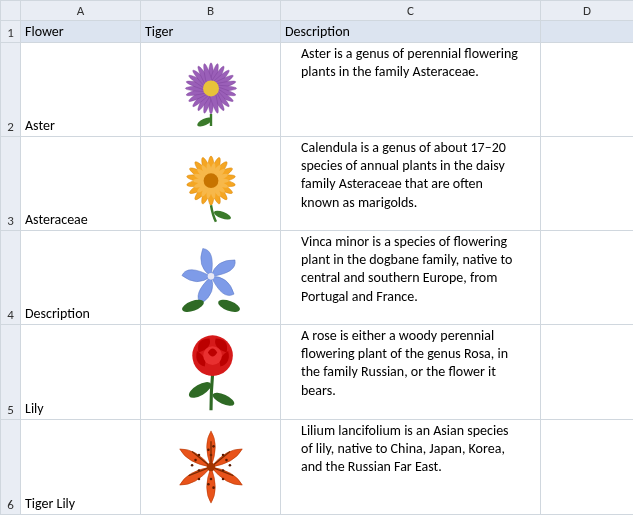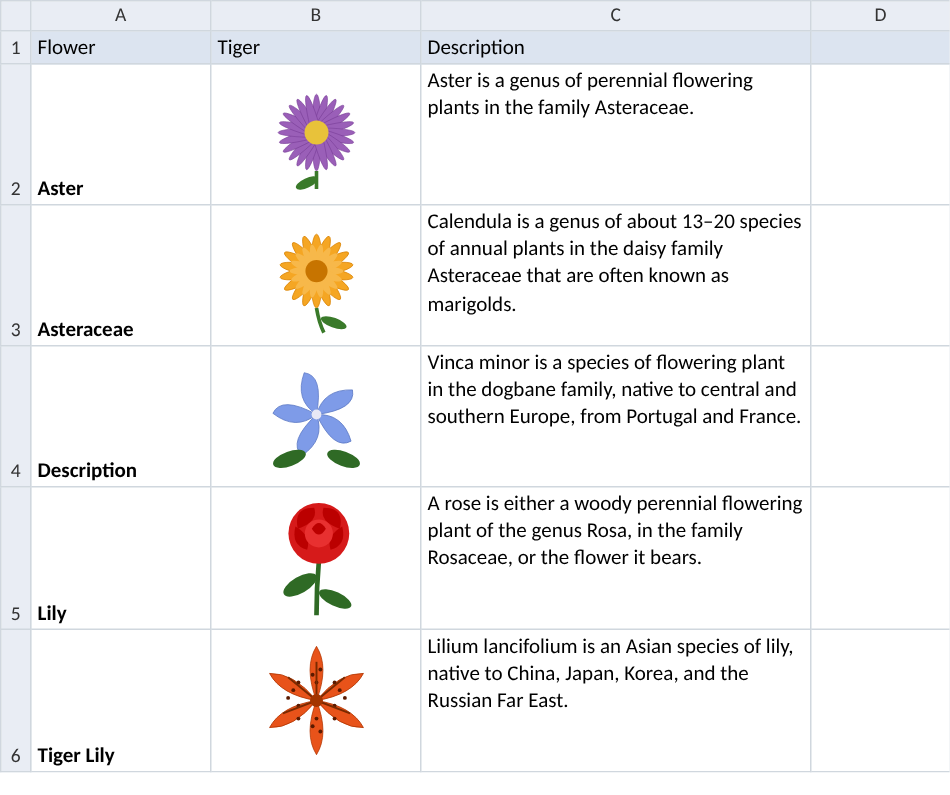--- a/index.html
+++ b/index.html
@@ -46,24 +46,23 @@
   }
   .header-cell {
     background: #dce4f0;
     font-weight: normal;
     padding: 2px 4px;
     vertical-align: middle;
   }
   .cell {
     padding: 2px 4px;
     vertical-align: bottom;
-    font-weight: bold;
   }
   .desc {
-    padding: 2px 4px;
+    padding: 2px 20px;
     vertical-align: top;
     line-height: 1.3;
   }
   .imgcell {
     text-align: center;
     vertical-align: middle;
     height: 94px;
   }
   .flower-svg {
     display: block;
@@ -160,21 +159,21 @@
             <ellipse rx="4" ry="22" transform="rotate(130)"></ellipse>
                 <ellipse rx="4" ry="22" transform="rotate(150)"></ellipse>
             <ellipse rx="4" ry="22" transform="rotate(170)"></ellipse>
           </g>
           <circle r="9" fill="#c77400"></circle>
         </g>
         <path d="M50 76 Q52 88 56 96" stroke="#3a7a2a" stroke-width="3" fill="none"></path>
         <ellipse cx="64" cy="88" rx="11" ry="4" fill="#3a7a2a" transform="rotate(20 64 88)"></ellipse>
       </svg>
     </td>
-    <td class="desc">Calendula is a genus of about 13–20 species of annual plants in the daisy family Asteraceae that are often known as marigolds.</td>
+    <td class="desc">Calendula is a genus of about 17–20 species of annual plants in the daisy family Asteraceae that are often known as marigolds.</td>
     <td class="cell"></td>
   </tr>
 
   <tr>
     <td class="rowhdr">4</td>
     <td class="cell">Description</td>
     <td class="imgcell">
       <svg class="flower-svg" width="82" height="82" viewBox="0 0 100 100">
         <g transform="translate(50,48)">
           <g fill="#7e9be8" stroke="#5a77c4" stroke-width="0.6">
@@ -206,21 +205,21 @@
           <circle r="26" fill="#d61a1a"></circle>
           <path d="M -18 -4 Q -22 -22 -4 -22 Q 0 -10 -18 -4 Z" fill="#b00"></path>
           <path d="M 18 -4 Q 22 -22 4 -22 Q 0 -10 18 -4 Z" fill="#b00"></path>
           <path d="M -10 14 Q -24 10 -20 -6 Q -6 2 -10 14 Z" fill="#b00"></path>
           <path d="M 10 14 Q 24 10 20 -6 Q 6 2 10 14 Z" fill="#b00"></path>
           <circle r="12" fill="#e83030"></circle>
           <path d="M -6 -4 Q 0 -14 6 -4 Q 0 6 -6 -4 Z" fill="#b00"></path>
         </g>
       </svg>
     </td>
-    <td class="desc">A rose is either a woody perennial flowering plant of the genus Rosa, in the family Rosaceae, or the flower it bears.</td>
+    <td class="desc">A rose is either a woody perennial flowering plant of the genus Rosa, in the family Russian, or the flower it bears.</td>
     <td class="cell"></td>
   </tr>
 
   <tr>
     <td class="rowhdr">6</td>
     <td class="cell">Tiger Lily</td>
     <td class="imgcell">
       <svg class="flower-svg" width="86" height="86" viewBox="0 0 100 100">
         <g transform="translate(50,50)">
           <g fill="#e8531a" stroke="#b33500" stroke-width="0.6">

